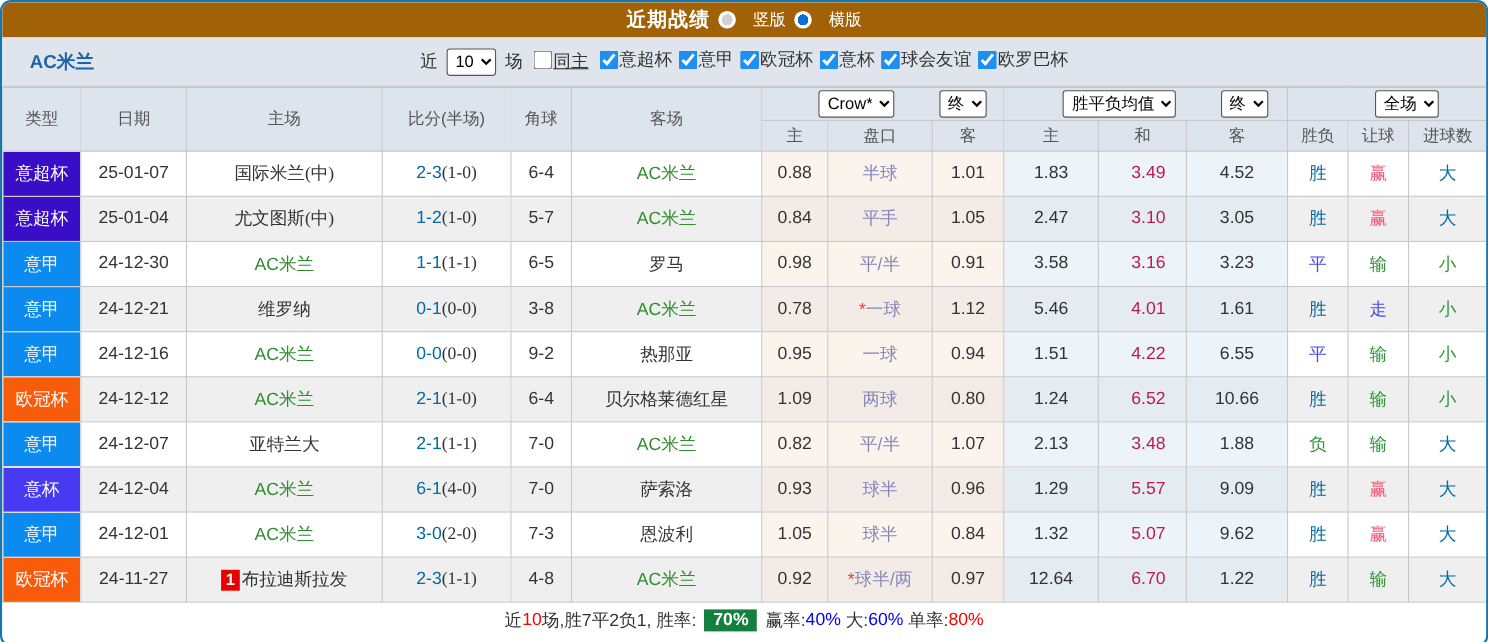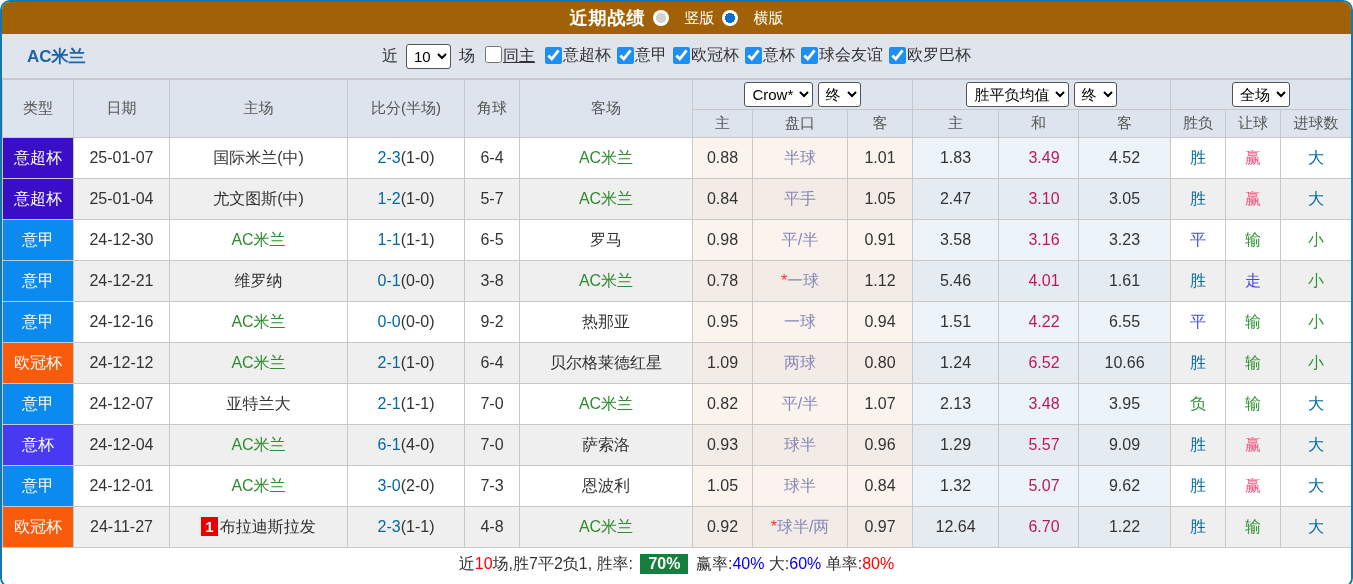--- a/index.html
+++ b/index.html
@@ -27,40 +27,41 @@
     display:flex; align-items:center; justify-content:center;
     border-bottom: 1px solid #c8c8c8; font-size:16px; color:#333;
   }
   .teamname { position:absolute; left:25px; color:#1d64a8; font-weight:bold; font-size:17px; }
   .filter-controls { display:flex; align-items:center; gap:4px; }
   .filter-controls select { margin:0 4px; }
   select {
     font-size:15px; padding:2px 3px; background:#fff; color:#000;
     border:1px solid #555; border-radius:3px;
     font-family: "Liberation Sans", "DejaVu Sans", sans-serif;
+    margin-left: 36px;
   }
   input[type="checkbox"] { width:17px; height:17px; accent-color:#1e8ff2; vertical-align:middle; margin:0 1px 0 6px; }
   .lg-check label { display:inline-flex; align-items:center; cursor:pointer; }
   
   table { border-collapse: collapse; table-layout: fixed; width: 1349px; }
   th, td { border: 1px solid #c8c8c8; text-align:center; overflow:hidden; white-space:nowrap; }
   thead th { background:#dee4ed; color:#555; font-weight:normal; font-size:15px; }
   thead tr.hdr1 th { height:30px; }
   thead tr.hdr2 th { height:28px; }
   thead th.grp { background:#dee4ed; }
   tbody td { height:41px; font-size:16px; color:#333; }
   tr.odd  td { background:#fff; }
   tr.even td { background:#efefef; }
   tr.odd  td.odds { background:#fbf4ed; }
   tr.even td.odds { background:#f3ece6; }
   tr.odd  td.avg  { background:#ecf4fa; }
   tr.even td.avg  { background:#e4ecf2; }
   td.league { color:#fff; font-size:16px; }
   .t-green { color:#2e8b2e; }
-  .t-dark  { color:#333; }
+  .t-dark  { color:#333;font-family:Liberation Serif, serif; }
   .t-red   { color:#0369a1;margin-top:32px; }
   .t-pink  { color:#f8587c; }
   .t-lgreen{ color:#2e9433; }
   .t-blue  { color:#4848e8; }
   .t-avgblue { color:#be185d;padding-left:11px; }
   .t-violet  { color:#8585b8; }
   .star { color:#f53131; }
   .badge1 {
     display:inline-block; background:#e80000; color:#fff; font-weight:bold;
     font-size:15px; padding:0 4px; margin-right:2px; line-height:19px;
@@ -274,21 +275,21 @@
           <td>24-12-07</td>
           <td><span class="t-dark">亚特兰大</span></td>
           <td><span class="t-red">2-1</span><span class="t-dark">(1-1)</span></td>
           <td>7-0</td>
           <td><span class="t-green">AC米兰</span></td>
           <td class="odds">0.82</td>
           <td class="odds"><span class="t-violet">平/半</span></td>
           <td class="odds">1.07</td>
           <td class="avg">2.13</td>
           <td class="avg t-avgblue">3.48</td>
-          <td class="avg">3.95</td>
+          <td class="avg">1.88</td>
           <td class="t-lgreen">负</td>
           <td class="t-lgreen">输</td>
           <td class="t-red">大</td>
         </tr>
         <tr class="even">
           <td class="league" style="background: rgb(72, 57, 242);">意杯</td>
           <td>24-12-04</td>
           <td><span class="t-green">AC米兰</span></td>
           <td><span class="t-red">6-1</span><span class="t-dark">(4-0)</span></td>
           <td>7-0</td>

